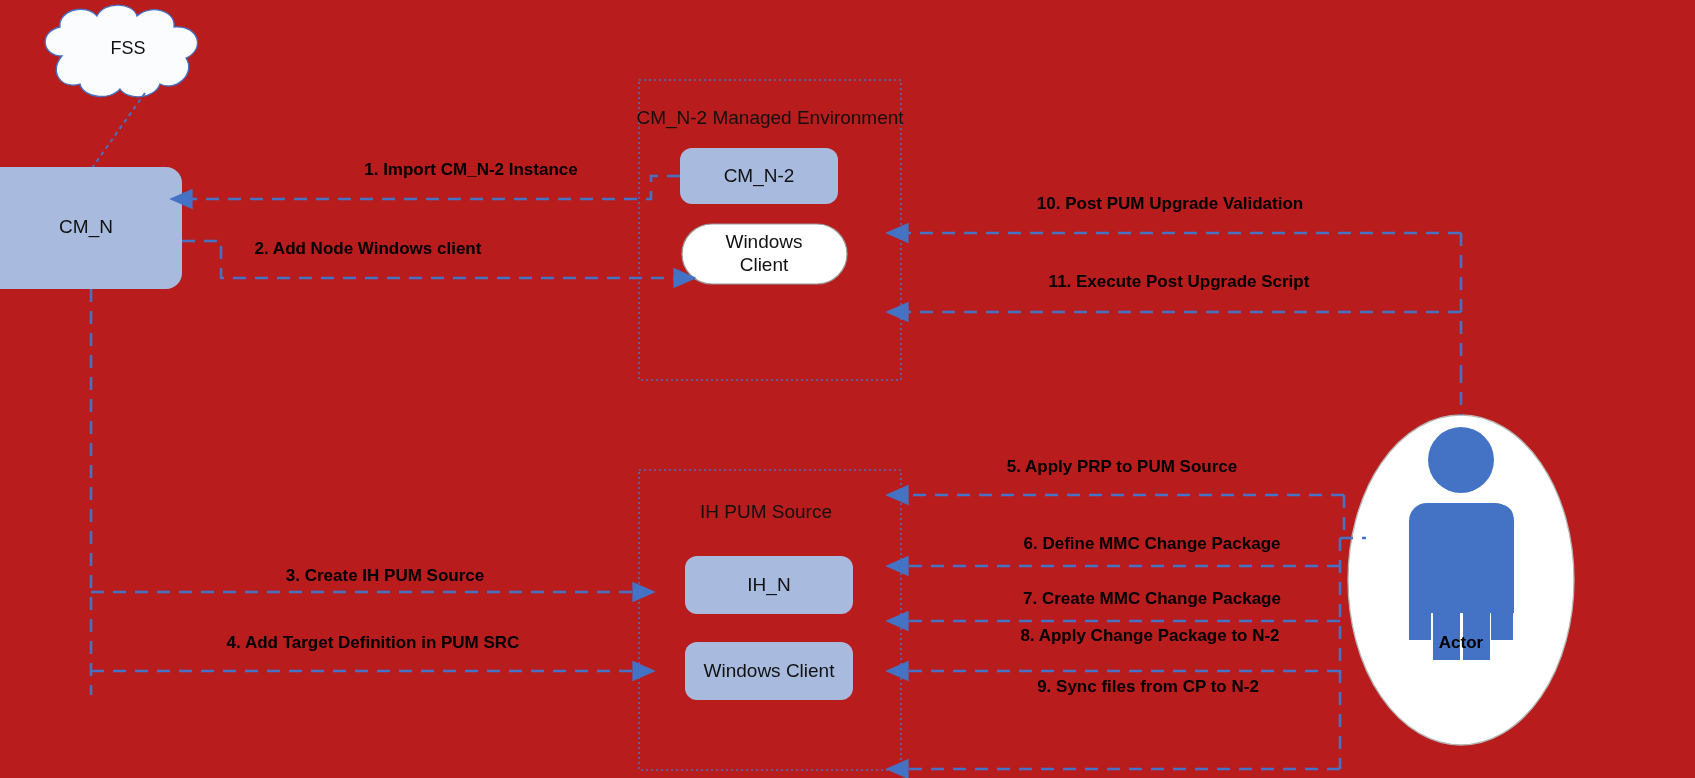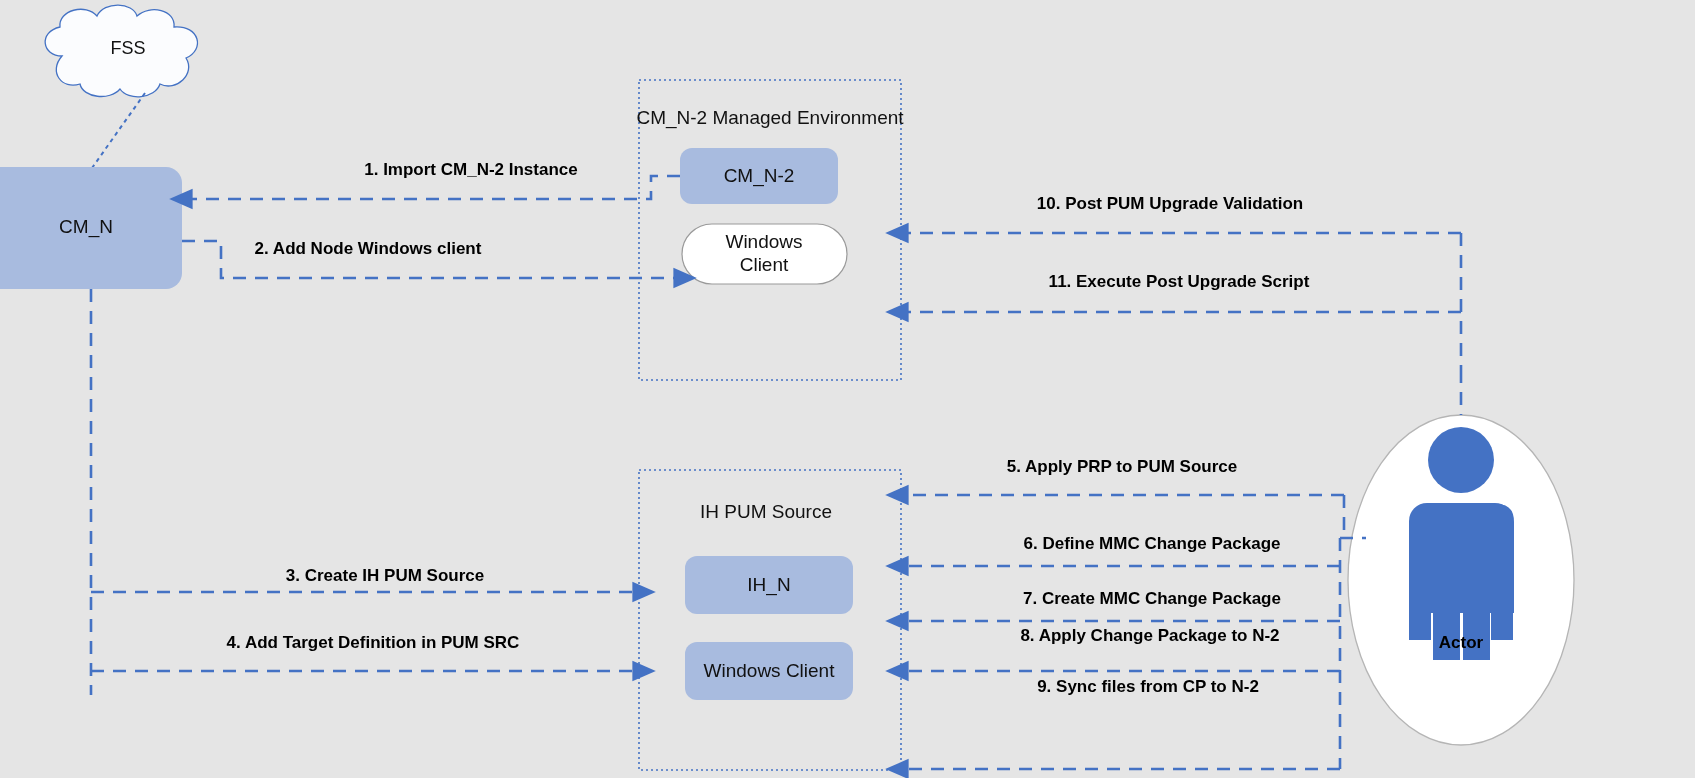--- a/index.html
+++ b/index.html
@@ -10,21 +10,21 @@
   body {
     width: 1695px;
     height: 778px;
     overflow: hidden;
     font-family: "Liberation Sans", sans-serif;
   }
   #diagram-root {
     position: relative;
     width: 1695px;
     height: 778px;
-    background: #e5e5e5;
+    background: #b91c1c;
   }
   svg#diagram-svg {
     display: block;
     width: 1695px;
     height: 778px;
   }
   .node-label {
     font-family: "Liberation Sans", sans-serif;
     font-size: 19px;
     fill: #111111;

